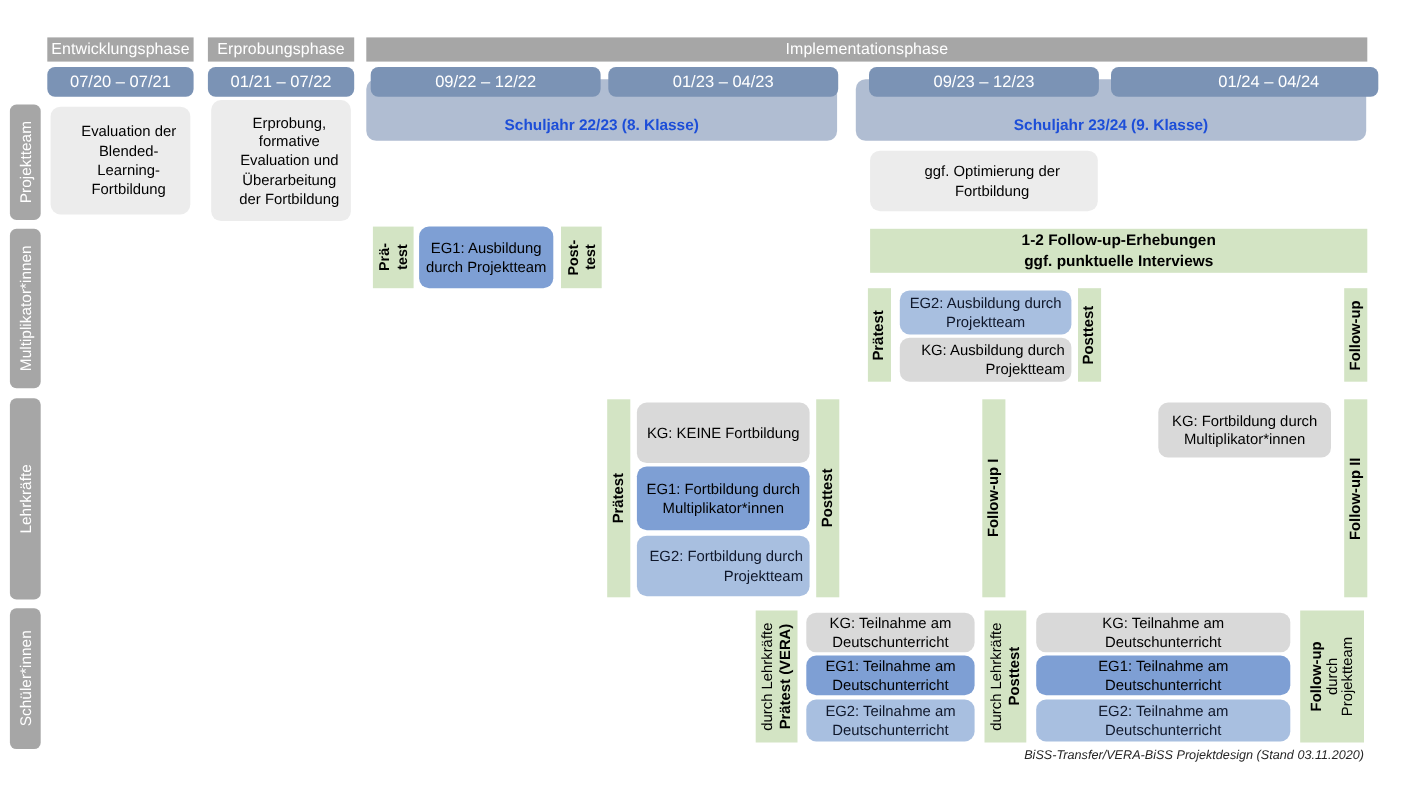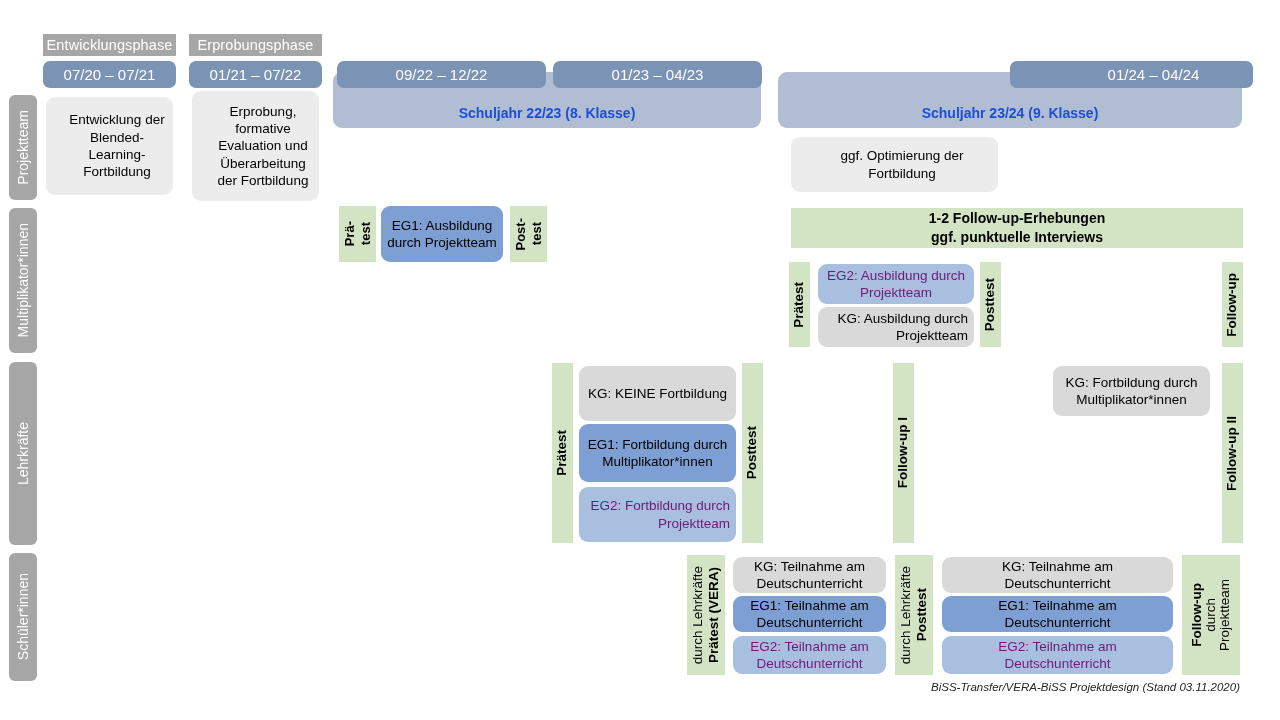--- a/index.html
+++ b/index.html
@@ -78,21 +78,21 @@
     align-items: center;
     justify-content: center;
     text-align: center;
     font-size: 13.5px;
     line-height: 1.28;
     padding: 2px 6px;
   }
   .box-gray   { background: #ececec; color: #000; padding-left: 21px; }
   .box-gray2  { background: #d9d9d9; color: #000; }
   .box-eg1    { background: #7e9fd4; color: #000; }
-  .box-eg2    { background: #a8bfe0; color: #701a75; }
+  .box-eg2    { background: #a8bfe0; color: #0f172a; }
 
   
   .strip {
     background: #d3e4c4;
     color: #000;
     display: flex;
     flex-direction: row-reverse;
     align-items: center;
     justify-content: center;
     gap: 0px;
@@ -141,59 +141,65 @@
 <body>
 
 <div id="canvas">
 
   <div class="abs phase-bar" style="left:43px; top:34px; width:133px; height:22px;">
     <span>Entwicklungsphase</span>
   </div>
   <div class="abs phase-bar" style="left:189px; top:34px; width:133px; height:22px;">
     <span>Erprobungsphase</span>
   </div>
+  <div class="abs phase-bar" style="left:333px; top:34px; width:910px; height:22px;">
+    <span>Implementationsphase</span>
+  </div>
 
   <div class="abs year-band" style="left:333px; top:72px; width:428px; height:56px;">
     <span>Schuljahr 22/23 (8. Klasse)</span>
   </div>
   <div class="abs year-band" style="left:778px; top:72px; width:464px; height:56px;">
     <span>Schuljahr 23/24 (9. Klasse)</span>
   </div>
 
   <div class="abs date-chip" style="left:43px; top:61px; width:133px; height:27px;">
     <span>07/20 – 07/21</span>
   </div>
   <div class="abs date-chip" style="left:189px; top:61px; width:133px; height:27px;">
     <span>01/21 – 07/22</span>
   </div>
   <div class="abs date-chip" style="left:337px; top:61px; width:209px; height:27px;">
     <span>09/22 – 12/22</span>
   </div>
   <div class="abs date-chip" style="left:553px; top:61px; width:209px; height:27px;">
     <span>01/23 – 04/23</span>
   </div>
+  <div class="abs date-chip" style="left:790px; top:61px; width:209px; height:27px;">
+    <span>09/23 – 12/23</span>
+  </div>
   <div class="abs date-chip" style="left:1010px; top:61px; width:243px; height:27px;padding-left:44px;">
     <span>01/24 – 04/24</span>
   </div>
 
   <div class="abs lane-label" style="left:9px; top:95px; width:28px; height:105px;">
     <span>Projektteam</span>
   </div>
   <div class="abs lane-label" style="left:9px; top:208px; width:28px; height:145px;">
     <span>Multiplikator*innen</span>
   </div>
   <div class="abs lane-label" style="left:9px; top:362px; width:28px; height:183px;">
     <span>Lehrkräfte</span>
   </div>
   <div class="abs lane-label" style="left:9px; top:553px; width:28px; height:128px;">
     <span>Schüler*innen</span>
   </div>
 
   <div class="abs box box-gray" style="left:46px; top:97px; width:127px; height:98px;">
-    <span>Entwicklung der Blended-Learning-Fortbildung</span>
+    <span>Evaluation der Blended-Learning-Fortbildung</span>
   </div>
   <div class="abs box box-gray" style="left:192px; top:91px; width:127px; height:110px;">
     <span>Erprobung, formative Evaluation und Überarbeitung der Fortbildung</span>
   </div>
   <div class="abs box box-gray" style="left:791px; top:137px; width:207px; height:55px;">
     <span>ggf. Optimierung der Fortbildung</span>
   </div>
 
   <div class="abs strip splitword" style="left:339px; top:206px; width:37px; height:56px;">
     <span class="vt b">Prä-</span>

